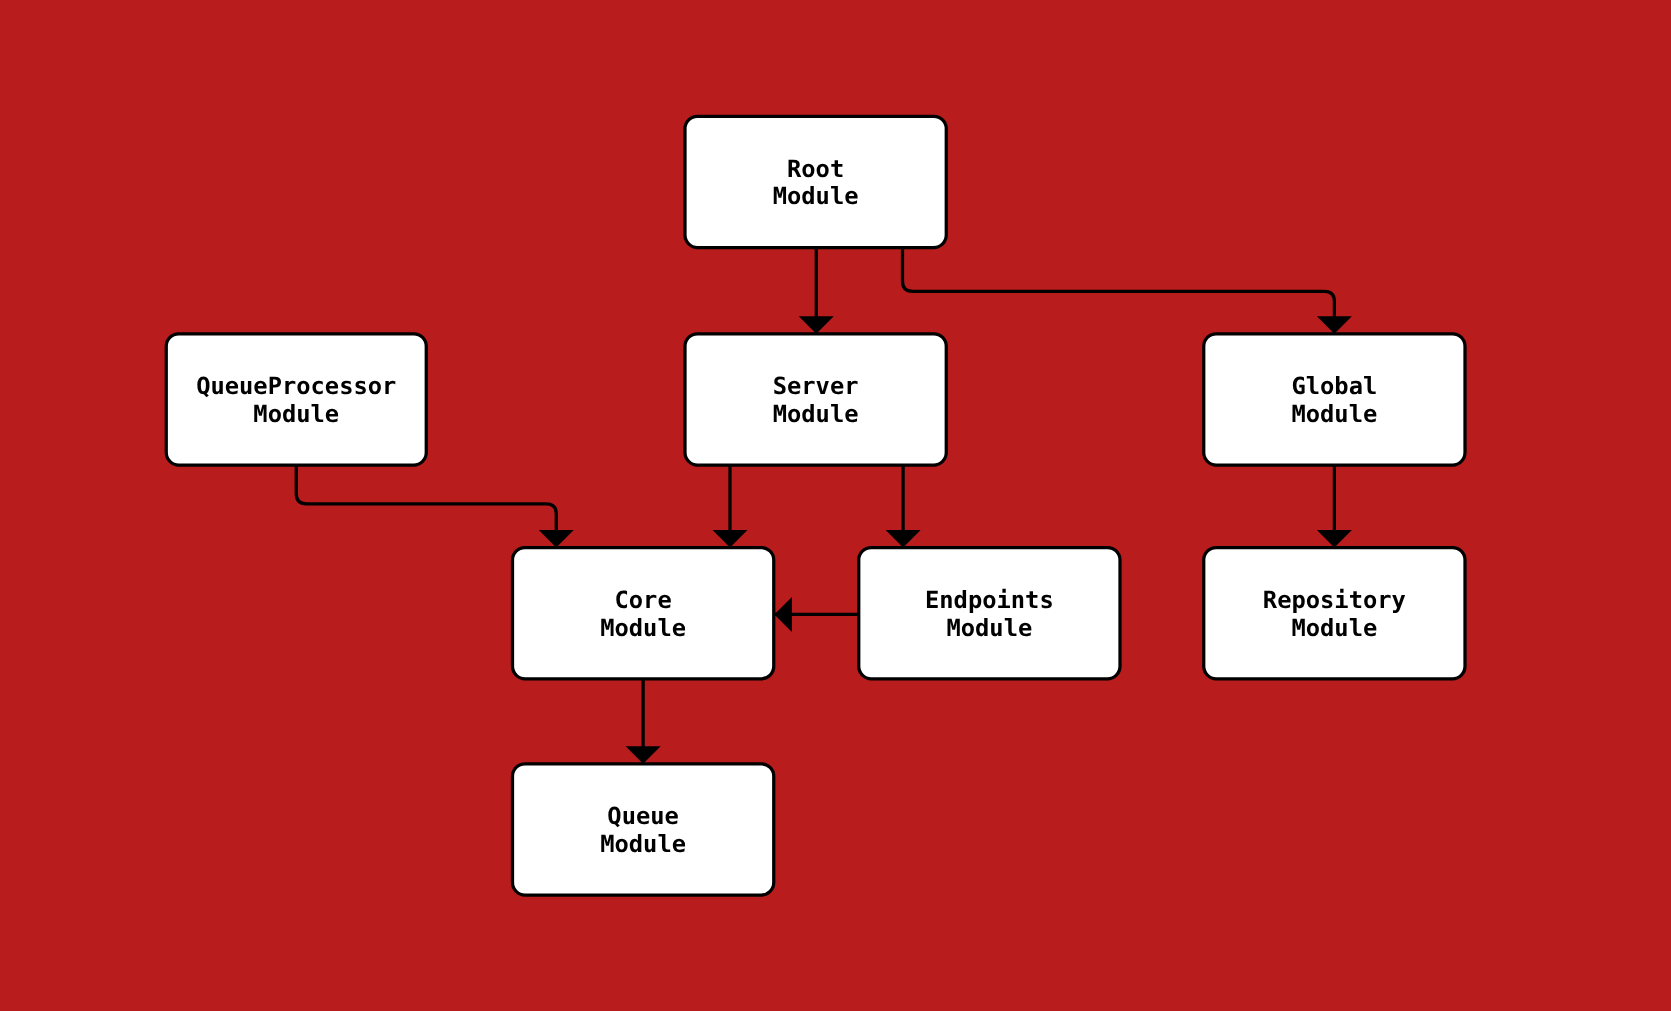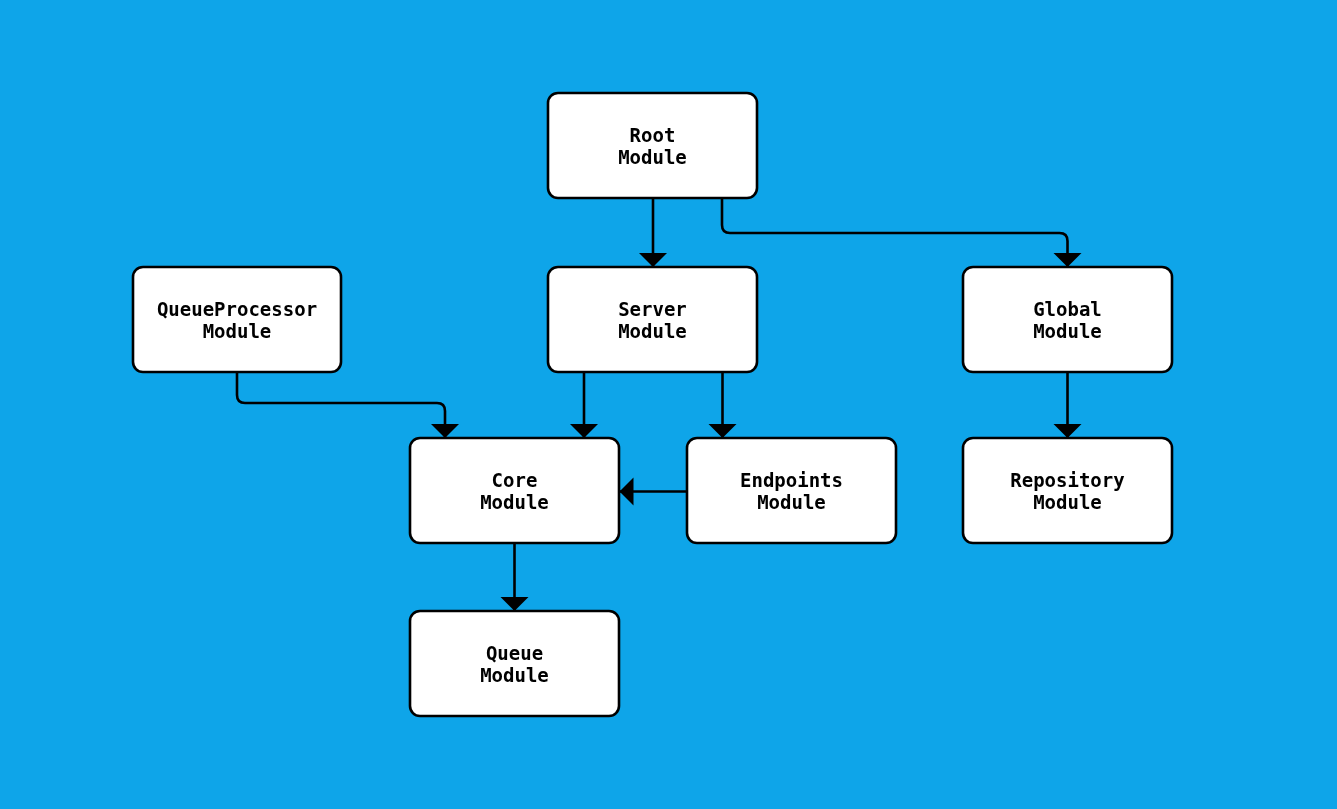--- a/index.html
+++ b/index.html
@@ -4,21 +4,21 @@
 <style>
   html, body {
     margin: 0;
     padding: 0;
     background: #ffffff;
   }
   .canvas {
     position: relative;
     width: 1337px;
     height: 809px;
-    background: #0ea5e9;
+    background: #b91c1c;
     overflow: hidden;
   }
   svg { display: block; }
   .edge-path {
     fill: none;
     stroke: #000000;
     stroke-width: 2.6;
   }
   .node-rect {
     fill: #ffffff;

